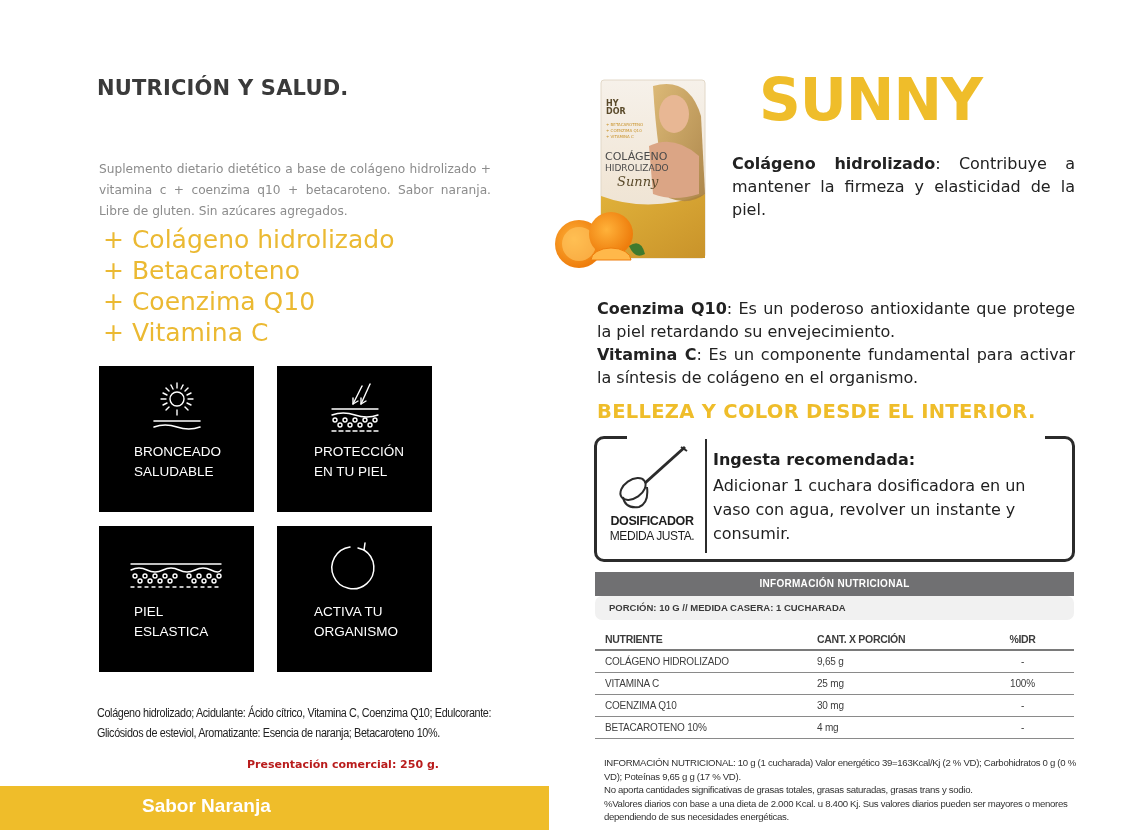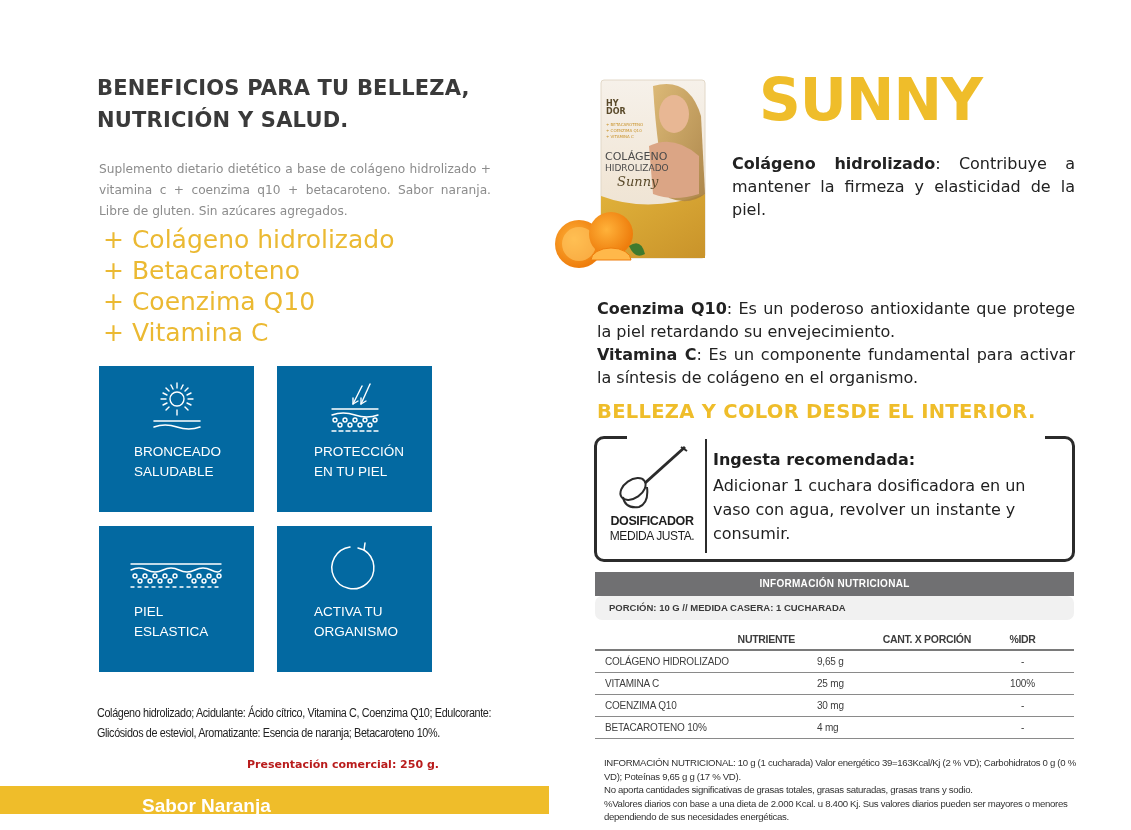--- a/index.html
+++ b/index.html
@@ -7,28 +7,28 @@
   body { position: relative; font-family: "DejaVu Sans", sans-serif; color: #2b2b2b; }
 
   .abs { position: absolute; }
 
   
   .headline { left: 97px; top: 72px; width: 440px; font-family: "DejaVu Sans", sans-serif; font-weight: bold; font-size: 21px; line-height: 32px; color: #3a3a3a; letter-spacing: 0.2px; }
   .intro { left: 99px; top: 159px; width: 392px; font-size: 12.2px; line-height: 21px; color: #8c8c8c; text-align: justify; }
   .plus-list { left: 103px; top: 224px; font-size: 25px; line-height: 31px; color: #ebb932; }
   .plus-list div { white-space: nowrap; }
 
-  .tile { width: 155px; height: 146px; background: #0369a1; color: #fff; }
+  .tile { width: 155px; height: 146px; background: #000000; color: #fff; }
   .tile .icon { position: absolute; left: 0; right: 0; top: 14px; height: 52px; display: flex; justify-content: center; }
   .tile .label { position: absolute; left: 35px; top: 76px; font-family: "Liberation Sans", sans-serif; font-size: 13.5px; line-height: 19.5px; color: #fff; text-transform: uppercase; }
   .tile.t2 .label, .tile.t4 .label { left: 37px; }
 
   .ingredients { left: 97px; top: 703px; width: 420px; font-family: "Liberation Sans", sans-serif; font-size: 12px; line-height: 20px; color: #222; letter-spacing: -0.4px; transform: scaleX(0.9); transform-origin: left top; width: 440px; }
   .presentation { left: 247px; top: 758px; font-size: 11px; font-weight: bold; color: #b91c1c; white-space: nowrap; }
-  .flavor-bar { left: 0; top: 786px; width: 549px; height: 28px; background: #efbd2a; }
+  .flavor-bar { left: 0; top: 786px; width: 549px; height: 45px; background: #efbd2a; }
   .flavor-bar span { position: absolute; left: 142px; top: 9px; font-family: "Liberation Sans", sans-serif; font-weight: bold; color: #fff; font-size: 19px; }
 
   
   .product-img { left: 549px; top: 76px; width: 190px; height: 200px; }
   .sunny { left: 759px; top: 64px; font-family: "DejaVu Sans", sans-serif; font-weight: bold; font-size: 58px; line-height: 72px; color: #efbd2a; letter-spacing: -1px; }
   .desc1 { left: 732px; top: 152px; width: 343px; font-size: 16px; line-height: 23px; color: #222; text-align: justify; }
   .desc2 { left: 597px; top: 297px; width: 478px; font-size: 16px; line-height: 23px; color: #222; text-align: justify; }
   .desc1 b, .desc2 b { font-weight: bold; }
   .tagline { left: 597px; top: 400px; width: 480px; font-weight: bold; font-size: 19.5px; color: #efbd2a; white-space: nowrap; letter-spacing: 0.3px; }
 
@@ -37,32 +37,31 @@
   .dose-divider { position: absolute; left: 108px; top: 0; width: 1.5px; height: 114px; background: #2b2b2b; }
   .scoop { position: absolute; left: 14px; top: 4px; width: 80px; height: 68px; }
   .dose-title { position: absolute; left: 0; top: 75px; width: 110px; text-align: center; font-family: "Liberation Sans", sans-serif; font-weight: bold; font-size: 12.5px; color: #1e1e1e; letter-spacing: -0.4px; }
   .dose-sub { position: absolute; left: 0; top: 90px; width: 110px; text-align: center; font-family: "Liberation Sans", sans-serif; font-size: 12px; color: #1e1e1e; letter-spacing: -0.4px; }
   .dose-heading { position: absolute; left: 116px; top: 11px; font-weight: bold; font-size: 16px; color: #1e1e1e; }
   .dose-text { position: absolute; left: 116px; top: 35px; width: 350px; font-size: 16px; line-height: 24px; color: #1e1e1e; }
 
   .nutri-header { left: 595px; top: 572px; width: 479px; height: 24px; background: #707072; color: #fff; font-family: "Liberation Sans", sans-serif; font-weight: bold; font-size: 10px; text-align: center; line-height: 24px; letter-spacing: 0.3px; }
   .nutri-portion { left: 595px; top: 596px; width: 479px; height: 24px; background: #f1f1f1; font-family: "Liberation Sans", sans-serif; font-weight: bold; font-size: 9.5px; line-height: 24px; padding-left: 14px; color: #3b3b3b; border-radius: 7px; }
   .nutri-table { left: 595px; top: 628px; width: 479px; border-collapse: collapse; font-family: "Liberation Sans", sans-serif; }
-  .nutri-table th { font-size: 10.5px; font-weight: bold; color: #3d3d3d; text-align: right; height: 22px; border-bottom: 2.5px solid #7a7a7a; letter-spacing: -0.3px; }
+  .nutri-table th { font-size: 10.5px; font-weight: bold; color: #3d3d3d; text-align: left; height: 22px; border-bottom: 2.5px solid #7a7a7a; letter-spacing: -0.3px; }
   .nutri-table td { font-size: 10px; color: #3d3d3d; height: 22px; border-bottom: 1.5px solid #8a8a8a; letter-spacing: -0.2px; }
   .nutri-table .c1 { padding-left: 10px; width: 200px; }
   .nutri-table .c2 { width: 176px; padding-left: 22px; }
   .nutri-table .c3 { text-align: center; }
   .nutri-notes { left: 604px; top: 756px; width: 475px; font-family: "Liberation Sans", sans-serif; font-size: 9.6px; line-height: 13.5px; color: #333; letter-spacing: -0.3px; }
 </style>
 </head>
 <body>
 
 <div class="abs headline">
-  <div>BENEFICIOS PARA TU BELLEZA,</div>
   <div>NUTRICIÓN Y SALUD.</div>
 </div>
 
 <p class="abs intro">Suplemento dietario dietético a base de colágeno hidrolizado + vitamina c + coenzima q10 + betacaroteno. Sabor naranja. Libre de gluten. Sin azúcares agregados.</p>
 
 <div class="abs plus-list">
   <div>+ Colágeno hidrolizado</div>
   <div>+ Betacaroteno</div>
   <div>+ Coenzima Q10</div>
   <div>+ Vitamina C</div>

